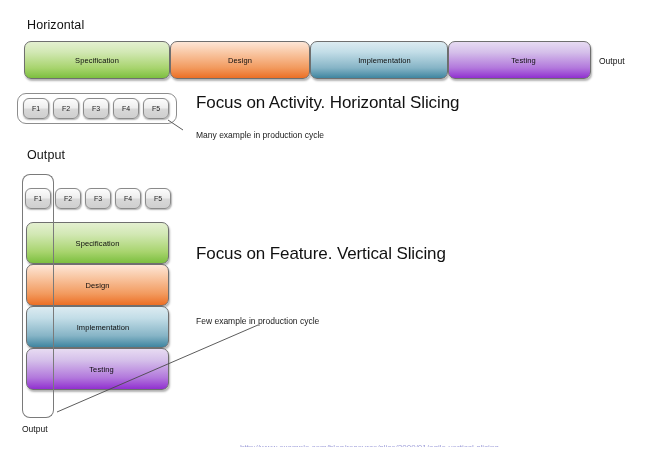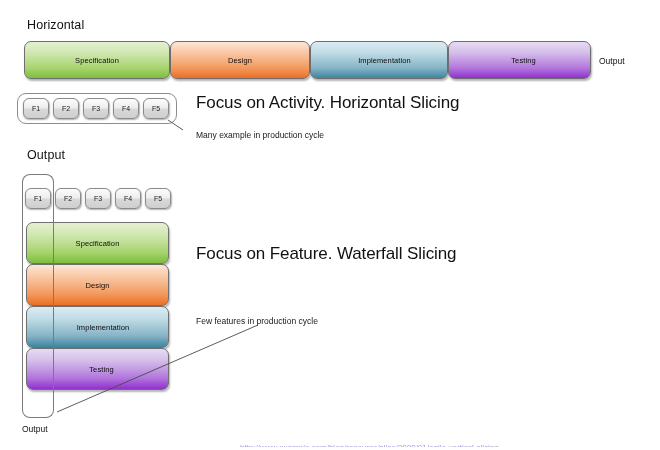--- a/index.html
+++ b/index.html
@@ -240,23 +240,23 @@
     <span class="phase-label">Implementation</span>
   </div>
   <div class="phase purple" style="left:26px; top:348px; width:143px; height:42px;">
     <span class="phase-label">Testing</span>
   </div>
 
   <div class="slice-mid" style="left:22px; top:222px; width:32px; height:171px; z-index:5;"></div>
 
   <div class="small-label" style="left:22px; top:424px;">Output</div>
 
-  <div class="tagline" style="left:196px; top:244px;">Focus on Feature. Waterfall Slicing</div>
-
-  <div class="annotation" style="left:196px; top:316px;">Few features in production cycle</div>
+  <div class="tagline" style="left:196px; top:244px;">Focus on Feature. Vertical Slicing</div>
+
+  <div class="annotation" style="left:196px; top:316px;">Few example in production cycle</div>
 
   <svg id="leaders" viewBox="0 0 660 450" xmlns="http://www.w3.org/2000/svg">
 
     <path d="M 168 120 L 183 130" stroke="#4a4a4a" stroke-width="0.9" fill="none"></path>
 
     <path d="M 57 412 L 258 325" stroke="#4a4a4a" stroke-width="0.9" fill="none"></path>
   </svg>
 
   <div class="footer-link" style="left:240px; top:443px;">http://www.example.com/blog/resource/slice/2009/01/agile-vertical-slicing</div>
 

